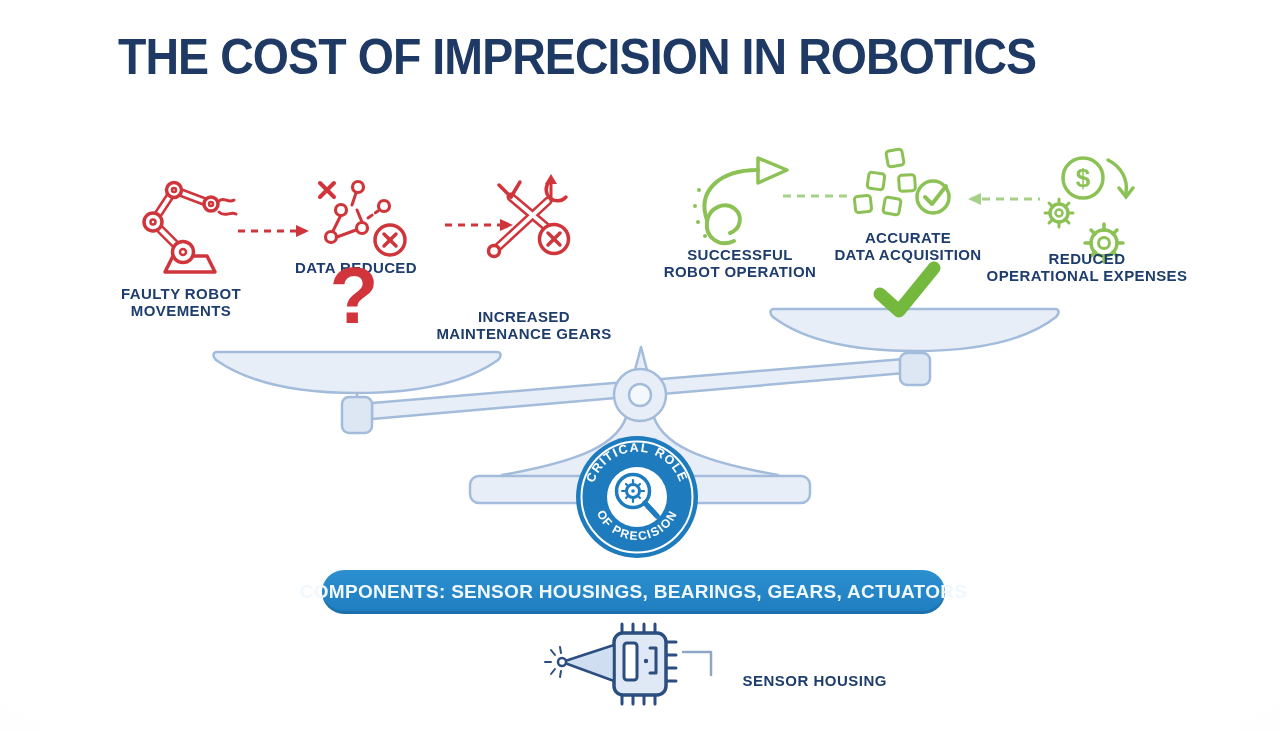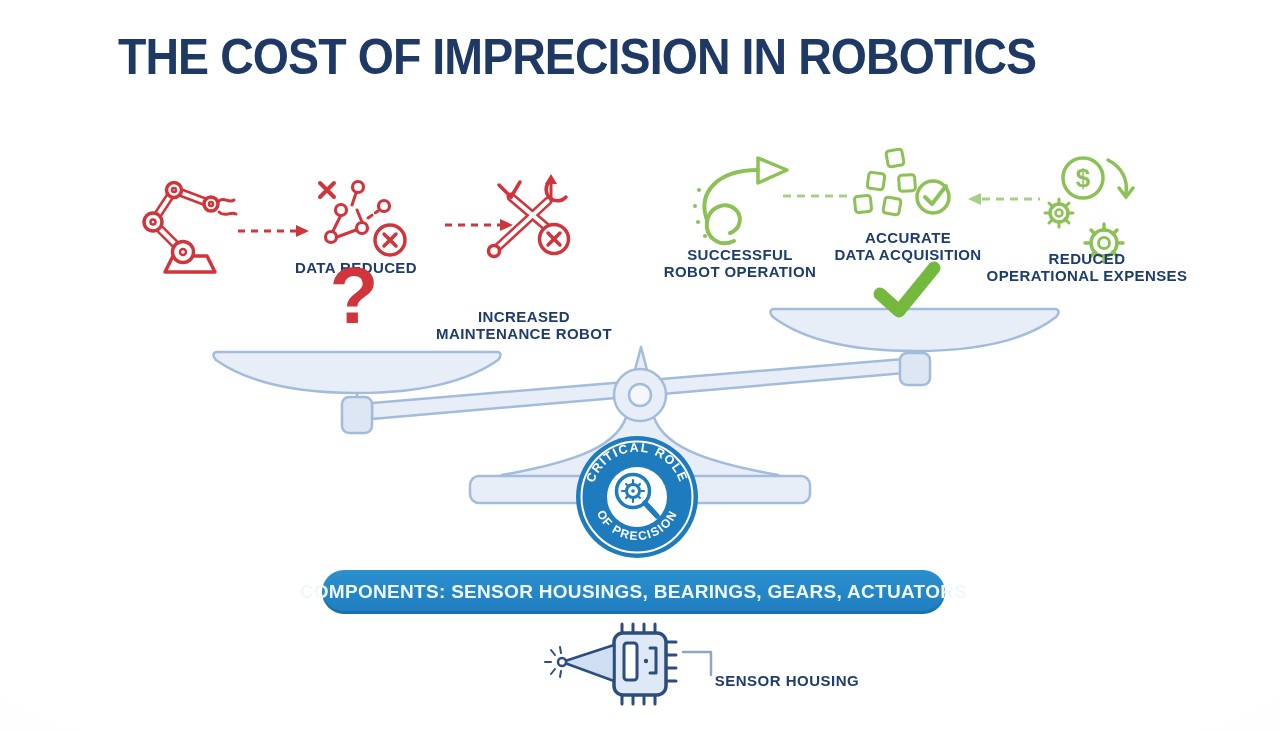--- a/index.html
+++ b/index.html
@@ -283,43 +283,47 @@
       <rect x="624" y="643" width="13" height="37" rx="3" stroke-width="3" fill="#ffffff"></rect>
       <polyline points="650,648 656,648 656,673 650,673" stroke-width="3"></polyline>
       <circle cx="646" cy="661" r="2.2" fill="#2c4d80" stroke="none"></circle>
 
       <polyline points="683,652 711,652 711,675" stroke="#8fa6c4" stroke-width="2.5"></polyline>
     </g>
   </svg>
 
   <div id="title" class="abs">THE COST OF IMPRECISION IN ROBOTICS</div>
 
+  <div class="abs lbl" style="left:101px;top:285px;width:160px;">
+    <span>FAULTY ROBOT</span><br>
+    <span>MOVEMENTS</span>
+  </div>
   <div class="abs lbl" style="left:286px;top:259px;width:140px;">
     <span>DATA REDUCED</span>
   </div>
   <div class="abs lbl" style="left:434px;top:265px;width:180px;margin-top:43px;">
     <span>INCREASED</span><br>
-    <span>MAINTENANCE ROBOT</span>
+    <span>MAINTENANCE GEARS</span>
   </div>
   <div id="qmark" class="abs">?</div>
 
   <div class="abs lbl" style="left:655px;top:246px;width:170px;">
     <span>SUCCESSFUL</span><br>
     <span>ROBOT OPERATION</span>
   </div>
   <div class="abs lbl" style="left:823px;top:229px;width:170px;">
     <span>ACCURATE</span><br>
     <span>DATA ACQUISITION</span>
   </div>
   <div id="banner" class="abs">
     <span>COMPONENTS: SENSOR HOUSINGS, BEARINGS, GEARS, ACTUATORS</span>
   </div>
 
   <div class="abs lbl" style="left:982px;top:250px;width:210px;">
     <span>REDUCED</span><br>
     <span>OPERATIONAL EXPENSES</span>
   </div>
 
-  <div class="abs lbl" style="left:687px;top:672px;width:200px;text-align:center;letter-spacing:.5px;">
+  <div class="abs lbl" style="left:687px;top:672px;width:200px;text-align:right;letter-spacing:.5px;">
     <span>SENSOR HOUSING</span>
   </div>
 
 </div>
 
 </body></html>

